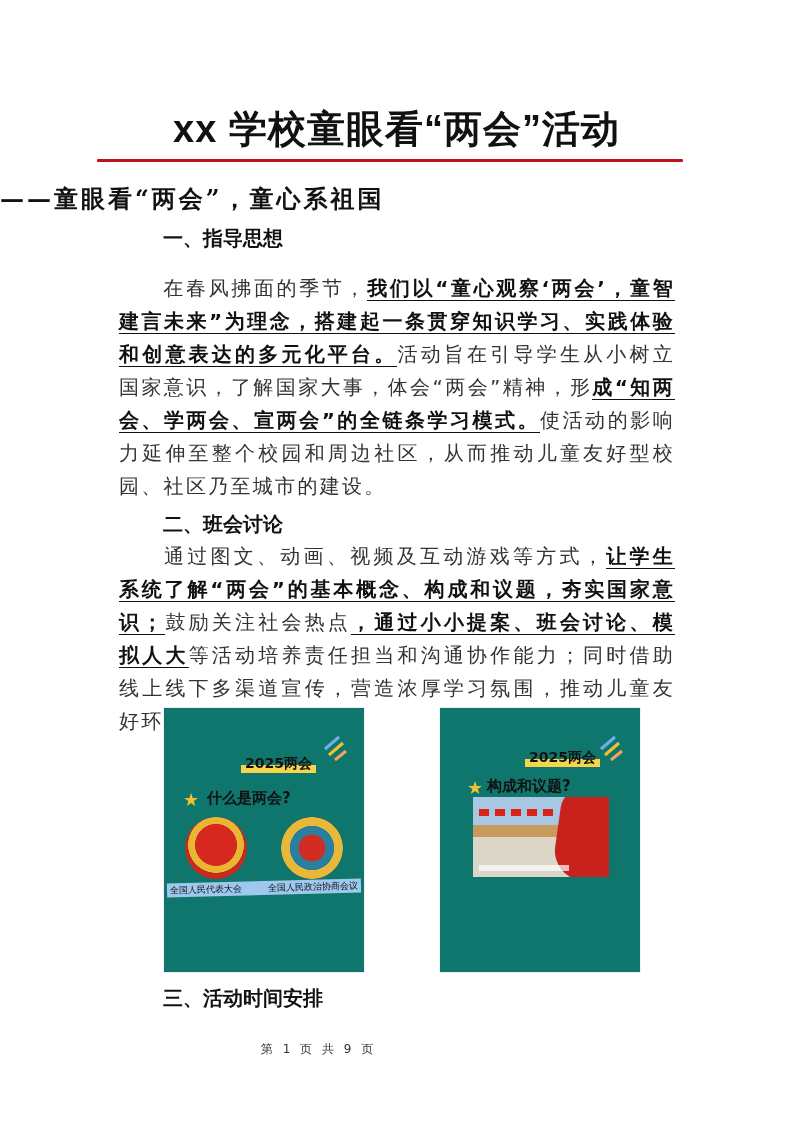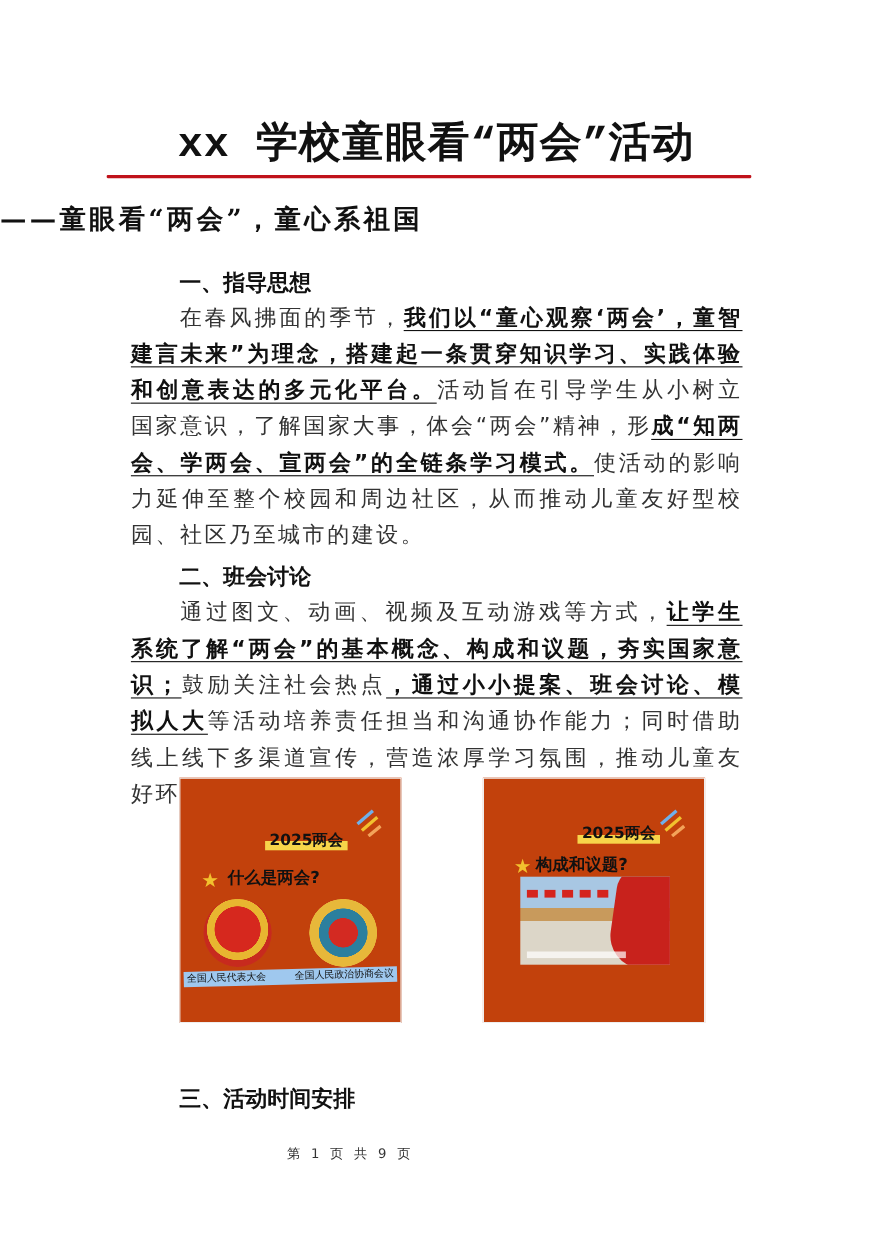--- a/index.html
+++ b/index.html
@@ -1,24 +1,24 @@
 <!DOCTYPE html>
 <html><head>
 <meta charset="utf-8">
 <style>
   html, body { margin: 0; padding: 0; background: #ffffff; }
   body { width: 793px; height: 1122px; position: relative; overflow: hidden; font-family: "DejaVu Serif", "Liberation Serif", serif; color: #111; }
-  .title { position: absolute; left: 0; width: 793px; top: 104px; text-align: center; font-size: 38px; font-weight: bold; letter-spacing: 1px; font-family: Liberation Mono, monospace; color: #111; }
+  .title { position: absolute; left: 0; width: 793px; top: 104px; text-align: center; font-size: 38px; font-weight: bold; letter-spacing: 1px; font-family: Liberation Sans, sans-serif; color: #111; }
   .redline { position: absolute; left: 97px; width: 586px; top: 159px; height: 3px; background: #c0121a; border-radius: 1px; }
   .subtitle { position: absolute; left: 0; width: 793px; top: 183px; text-align: left; font-size: 24px; font-weight: bold; letter-spacing: 3px; font-family: "DejaVu Serif", serif; color: #111; }
   .h { position: absolute; left: 163px; font-size: 20px; font-weight: bold; font-family: "DejaVu Sans", sans-serif; color: #111; }
   .para { position: absolute; left: 119px; width: 556px; font-size: 20px; line-height: 33px; font-family: "DejaVu Sans", sans-serif; color: #333; text-align: justify; letter-spacing: 2.3px; }
   .para .ind { display: inline-block; width: 44px; }
   .para u { text-decoration: none; border-bottom: 1.5px solid #111; color: #111; font-weight: bold; }
-  .poster { position: absolute; top: 707px; width: 202px; height: 223px; background: #c2410c; overflow: hidden; box-shadow: 0 0 0 1px #eee inset; }
+  .poster { position: absolute; top: 707px; width: 202px; height: 266px; background: #0f766e; overflow: hidden; box-shadow: 0 0 0 1px #eee inset; }
   .poster .badge { position: absolute; left: 78px; top: 48px; font-size: 14px; font-weight: bold; color: #111; font-family: "DejaVu Sans", sans-serif; padding: 0 4px; background: linear-gradient(transparent 55%, #f7d54a 55%); }
   .poster .q { position: absolute; left: 44px; top: 82px; font-size: 15px; font-weight: bold; color: #111; font-family: "DejaVu Sans", sans-serif; }
   .poster .star { position: absolute; left: 20px; top: 82px; color: #f2c12e; font-size: 18px; }
   .poster .stripes { position: absolute; right: 18px; top: 28px; width: 26px; height: 26px; }
   .emb { position: absolute; width: 62px; height: 62px; border-radius: 50%; }
   .emb1 { left: 22px; top: 110px; background: radial-gradient(circle at 50% 45%, #d6281e 0 45%, #e8b630 46% 60%, #c72a1e 61% 100%); }
   .emb2 { left: 118px; top: 110px; background: radial-gradient(circle at 50% 50%, #d32a22 0 30%, #2b7f9e 31% 50%, #e7b83a 51% 70%, #c52a1e 71% 100%); }
   .poster .labels { position: absolute; left: 4px; right: 4px; top: 174px; height: 14px; background: #9fc8ee; font-size: 9px; line-height: 14px; font-family: "DejaVu Sans", sans-serif; color: #111; display: flex; justify-content: space-between; padding: 0 3px; transform: rotate(-1.5deg); }
   .poster .lines { position: absolute; left: 0; right: 0; top: 192px; text-align: center; font-size: 9px; line-height: 14px; font-family: "DejaVu Sans", sans-serif; color: #111; }
   .poster .lines span { display: block; }
@@ -31,21 +31,21 @@
   .photo .cap { position: absolute; left: 6px; right: 40px; bottom: 6px; height: 6px; background: rgba(255,255,255,0.7); }
   .footer { position: absolute; left: 0; width: 637px; top: 1041px; text-align: center; font-size: 12px; color: #333; font-family: "DejaVu Sans", sans-serif; letter-spacing: 3px; }
 </style>
 </head>
 <body>
 
 <div class="title">xx 学校童眼看“两会”活动</div>
 <div class="redline"></div>
 <div class="subtitle">——童眼看“两会”，童心系祖国</div>
 
-<div class="h" style="top:244px">一、指导思想</div>
+<div class="h" style="top:225px">一、指导思想</div>
 <div class="para" style="top:272px"><span class="ind"></span><span>在春风拂面的季节，</span><u>我们以“童心观察‘两会’，童智建言未来”为理念，搭建起一条贯穿知识学习、实践体验和创意表达的多元化平台。</u><span>活动旨在引导学生从小树立国家意识，了解国家大事，体会“两会”精神，形</span><u>成“知两会、学两会、宣两会”的全链条学习模式。</u><span>使活动的影响力延伸至整个校园和周边社区，从而推动儿童友好型校园、社区乃至城市的建设。</span></div>
 
 <div class="h" style="top:511px">二、班会讨论</div>
 <div class="para" style="top:540px"><span class="ind"></span><span>通过图文、动画、视频及互动游戏等方式，</span><u>让学生系统了解“两会”的基本概念、构成和议题，夯实国家意识；</u><span>鼓励关注社会热点</span><u>，通过小小提案、班会讨论、模拟人大</u><span>等活动培养责任担当和沟通协作能力；同时借助线上线下多渠道宣传，营造浓厚学习氛围，推动儿童友好环境建设。</span></div>
 
 <div class="poster" style="left:163px">
   <svg class="stripes" viewBox="0 0 26 26">
       <line x1="4" y1="14" x2="18" y2="2" stroke="#6fb0ea" stroke-width="3"></line>
       <line x1="8" y1="20" x2="22" y2="8" stroke="#f2c12e" stroke-width="3"></line>
       <line x1="14" y1="25" x2="25" y2="16" stroke="#f3a35a" stroke-width="3"></line>

